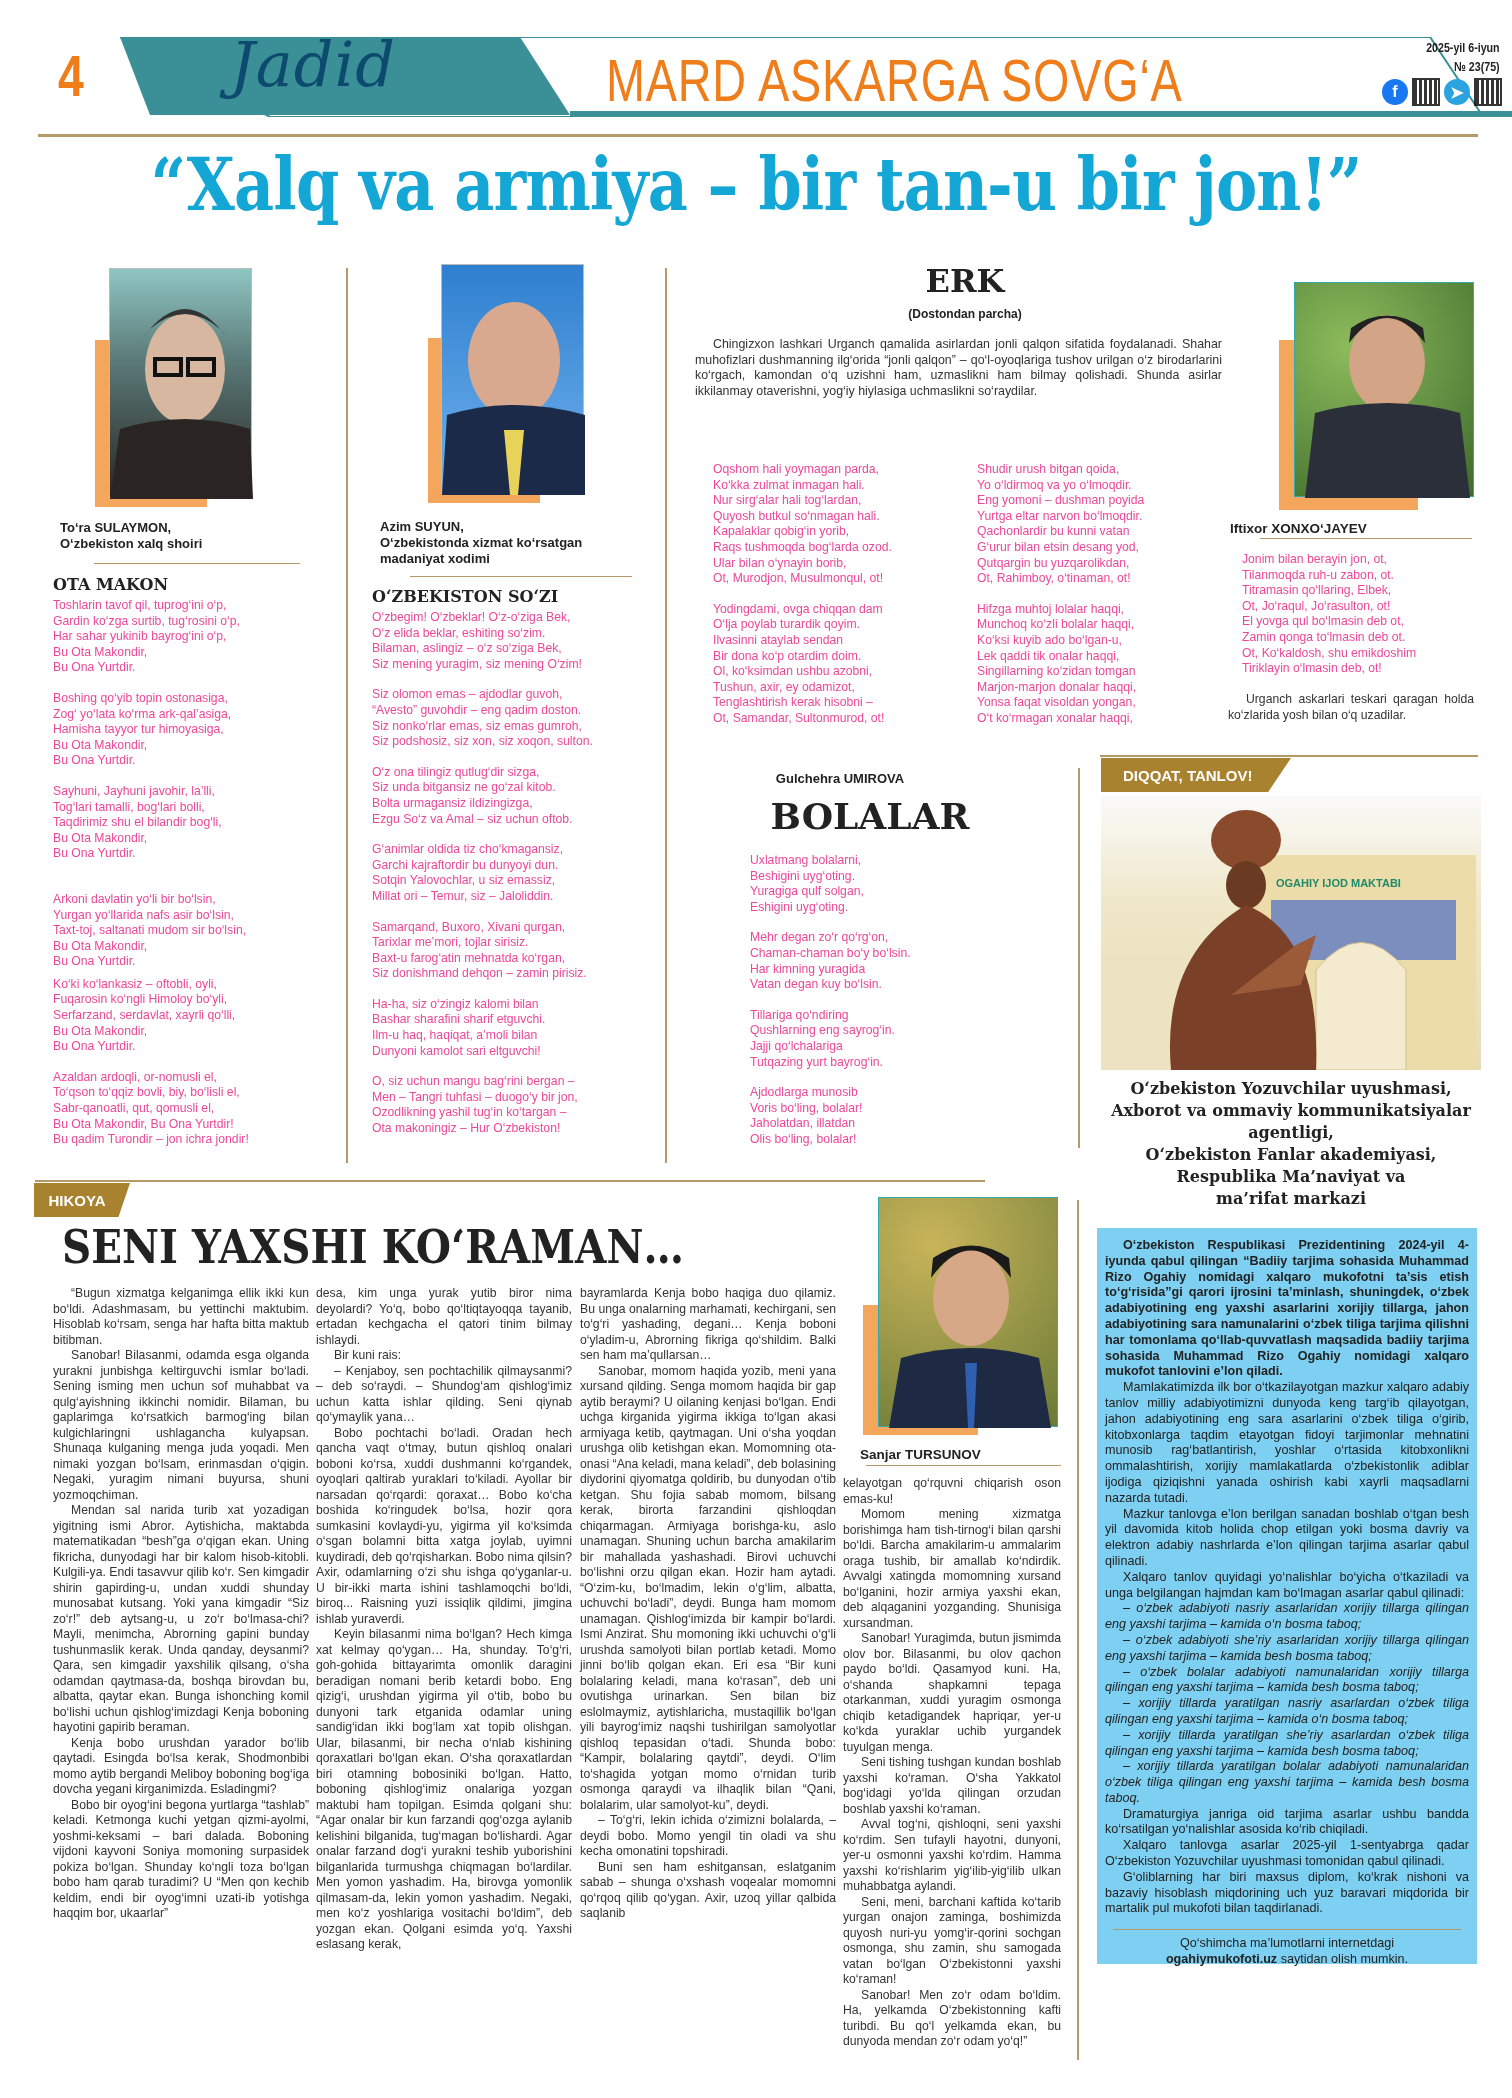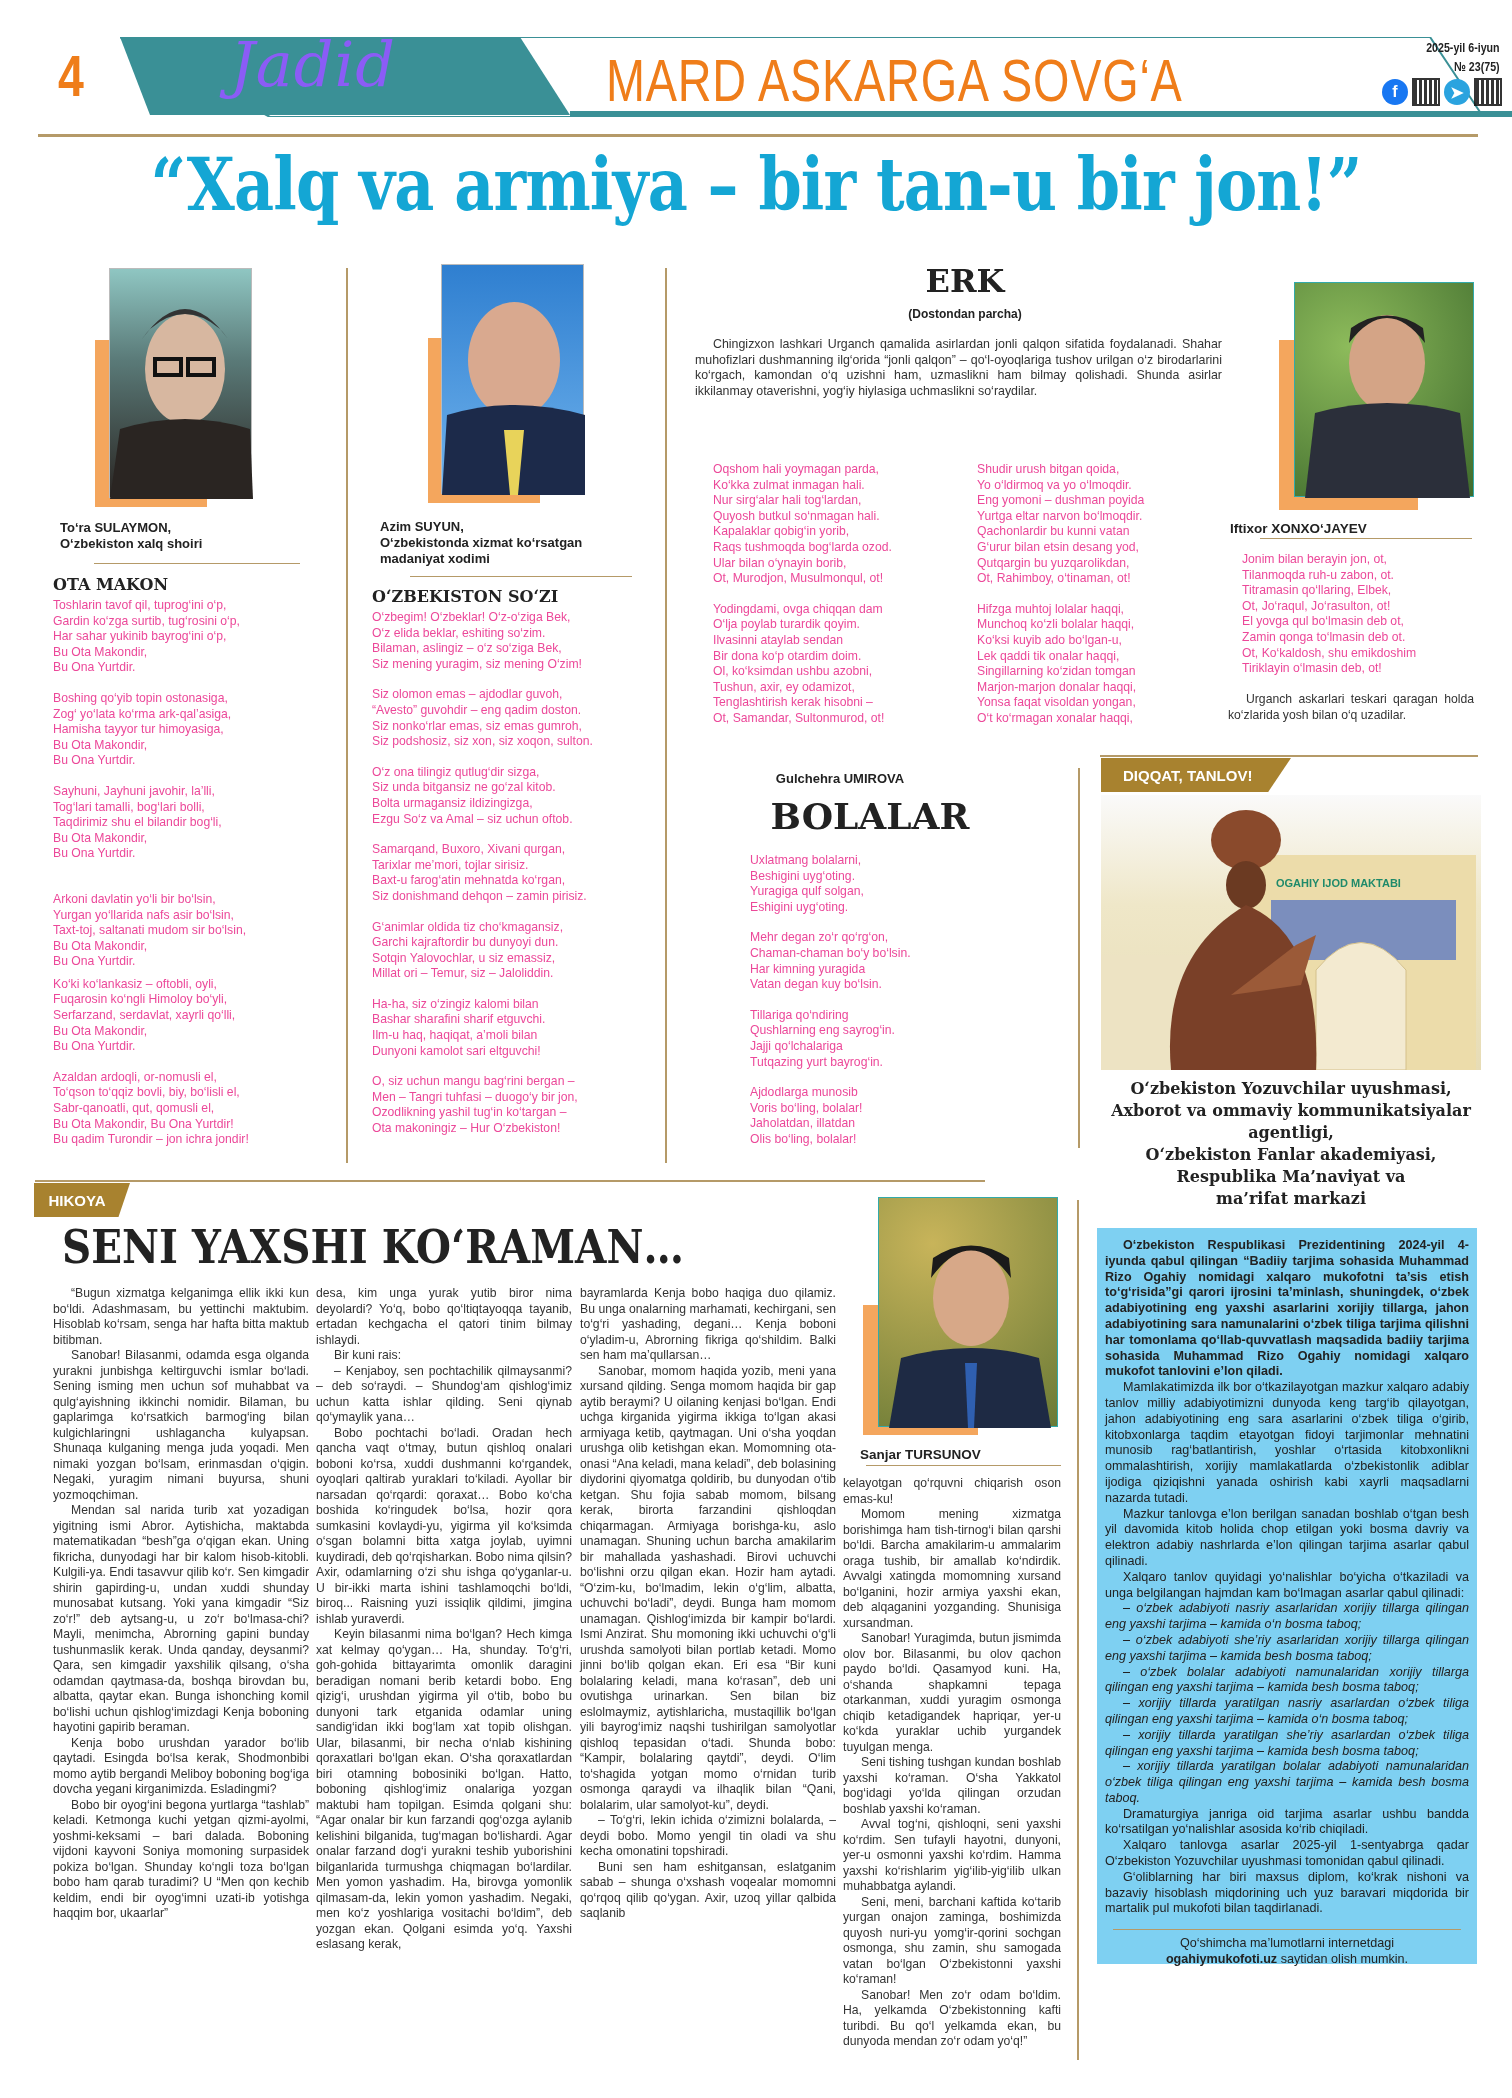--- a/index.html
+++ b/index.html
@@ -1,21 +1,21 @@
 <!DOCTYPE html>
 <html><head>
 <meta charset="utf-8">
 <style>
 *{box-sizing:border-box;margin:0;padding:0}
 body{width:1512px;height:2098px;background:#fff;font-family:"Liberation Sans",sans-serif;color:#222;position:relative;overflow:hidden}
 .abs{position:absolute}
 
 .pagenum{left:58px;top:42px;font-size:58px;font-weight:bold;color:#ef7d1a;font-family:"Liberation Sans",sans-serif;transform:scaleX(.8);transform-origin:left}
 .band{left:120px;top:37px;width:1395px;height:80px}
-.jadid{left:230px;top:28px;font-family:"DejaVu Serif",serif;font-style:italic;font-size:62px;color:#8b5cf6;letter-spacing:1px}
+.jadid{left:230px;top:28px;font-family:"DejaVu Serif",serif;font-style:italic;font-size:62px;color:#0c4a6e;letter-spacing:1px}
 .rubric{left:606px;top:46px;font-size:60px;color:#ef7d1a;transform:scaleX(.78);transform-origin:left;white-space:nowrap;letter-spacing:1px}
 .dateblk{right:12px;top:38px;text-align:right;font-size:13px;font-weight:bold;line-height:19px;color:#222;transform:scaleX(.82);transform-origin:right}
 .social{right:10px;top:78px;display:flex;gap:4px;align-items:center}
 .circ{width:26px;height:26px;border-radius:50%;color:#fff;font-weight:bold;font-size:16px;display:flex;align-items:center;justify-content:center}
 .qr{width:28px;height:28px;background:
  repeating-linear-gradient(90deg,#111 0 3px,#fff 3px 5px),#111;opacity:.85;border:2px solid #111}
 .rule-gold{height:3px;background:#b59a68}
 .headline{left:0;width:1512px;top:142px;text-align:center;font-family:"DejaVu Serif",serif;font-weight:bold;font-size:72px;color:#14a6d4;transform:scaleX(.86);letter-spacing:-1px}
 
 .photo{border:1px solid #bbb}
@@ -120,27 +120,27 @@
 <div class="abs ptitle" style="left:372px;top:587px">O‘ZBEKISTON SO‘ZI</div>
 <div class="abs poem" style="left:372px;top:610px;width:290px" id="poem2"><div>O‘zbegim! O‘zbeklar! O‘z-o‘ziga Bek,
 O‘z elida beklar, eshiting so‘zim.
 Bilaman, aslingiz – o‘z so‘ziga Bek,
 Siz mening yuragim, siz mening O‘zim!</div><div style="margin-top: 15px;">Siz olomon emas – ajdodlar guvoh,
 “Avesto” guvohdir – eng qadim doston.
 Siz nonko‘rlar emas, siz emas gumroh,
 Siz podshosiz, siz xon, siz xoqon, sulton.</div><div style="margin-top: 15px;">O‘z ona tilingiz qutlug‘dir sizga,
 Siz unda bitgansiz ne go‘zal kitob.
 Bolta urmagansiz ildizingizga,
-Ezgu So‘z va Amal – siz uchun oftob.</div><div style="margin-top: 15px;">Samarqand, Buxoro, Xivani qurgan,
+Ezgu So‘z va Amal – siz uchun oftob.</div><div style="margin-top: 15px;">G‘animlar oldida tiz cho‘kmagansiz,
+Garchi kajraftordir bu dunyoyi dun.
+Sotqin Yalovochlar, u siz emassiz,
+Millat ori – Temur, siz – Jaloliddin.</div><div style="margin-top: 15px;">Samarqand, Buxoro, Xivani qurgan,
 Tarixlar me’mori, tojlar sirisiz.
 Baxt-u farog‘atin mehnatda ko‘rgan,
-Siz donishmand dehqon – zamin pirisiz.</div><div style="margin-top: 15px;">G‘animlar oldida tiz cho‘kmagansiz,
-Garchi kajraftordir bu dunyoyi dun.
-Sotqin Yalovochlar, u siz emassiz,
-Millat ori – Temur, siz – Jaloliddin.</div><div style="margin-top: 15px;">Ha-ha, siz o‘zingiz kalomi bilan
+Siz donishmand dehqon – zamin pirisiz.</div><div style="margin-top: 15px;">Ha-ha, siz o‘zingiz kalomi bilan
 Bashar sharafini sharif etguvchi.
 Ilm-u haq, haqiqat, a’moli bilan
 Dunyoni kamolot sari eltguvchi!</div><div style="margin-top: 15px;">O, siz uchun mangu bag‘rini bergan –
 Men – Tangri tuhfasi – duogo‘y bir jon,
 Ozodlikning yashil tug‘in ko‘targan –
 Ota makoningiz – Hur O‘zbekiston!</div></div>
 
 <div class="abs vline" style="left:665px;top:268px;height:895px"></div>
 
 <div class="abs big-title" style="left:680px;top:262px;width:570px;text-align:center;font-size:32px">ERK</div>

